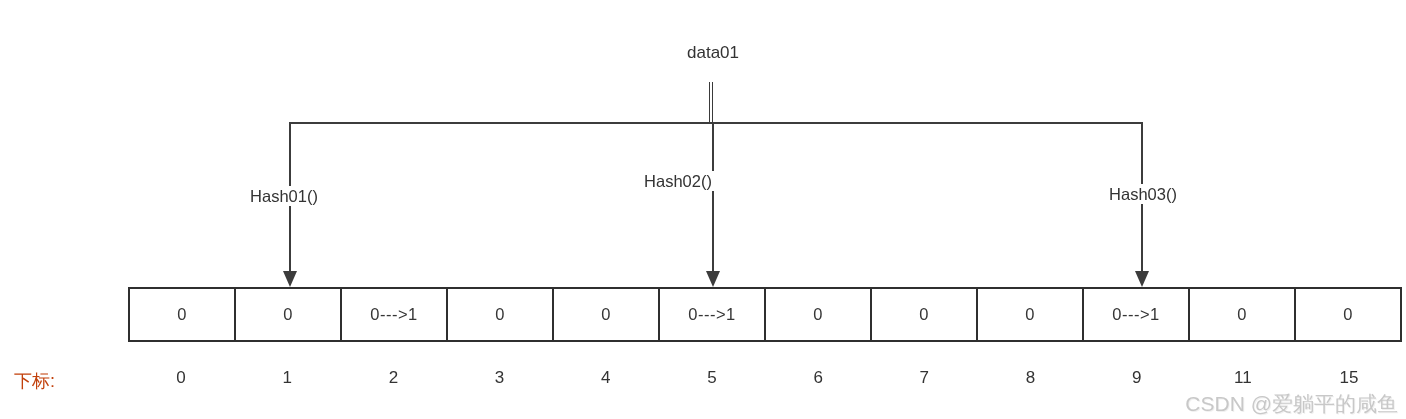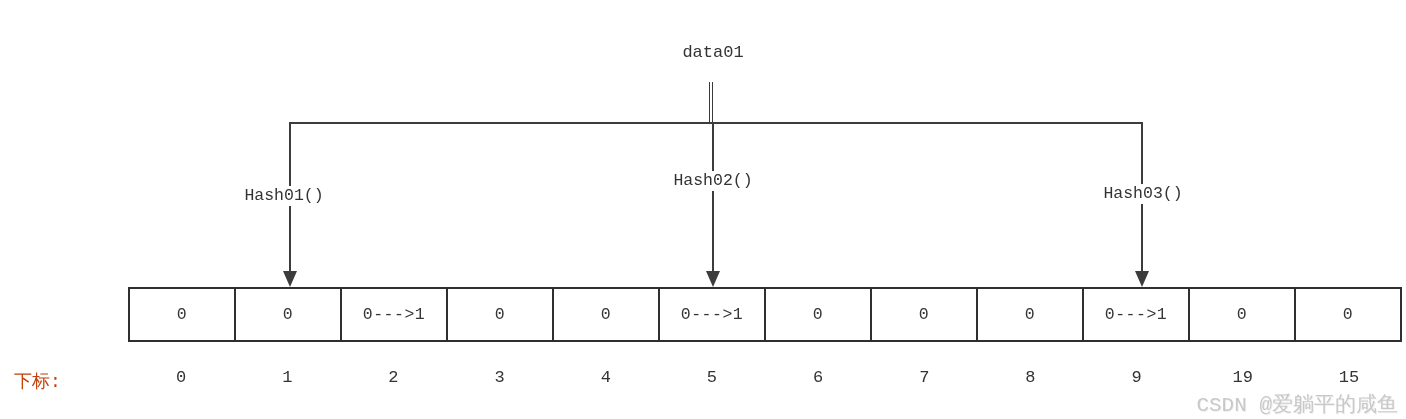--- a/index.html
+++ b/index.html
@@ -8,21 +8,20 @@
     background: #ffffff;
     font-family: "Liberation Sans", "DejaVu Sans", sans-serif;
   }
   .canvas {
     position: relative;
     width: 1406px;
     height: 419px;
     background: #ffffff;
     overflow: hidden;
     color: #363636;
-    font-family: Liberation Mono, monospace;
   }
   .title {
     position: absolute;
     left: 713px;
     top: 43px;
     transform: translateX(-50%);
     font-size: 17px;
     color: #333333;
     white-space: nowrap;
   }
@@ -66,21 +65,21 @@
     position: absolute;
     transform: translateX(-50%);
     background: #ffffff;
     padding: 0 3px;
     font-size: 16.5px;
     color: #333333;
     white-space: nowrap;
     line-height: 20px;
   }
   .hash-label.h1 { left: 284px;  top: 186px; }
-  .hash-label.h2 { left: 713px;  top: 171px; }
+  .hash-label.h2 { left: 678px;  top: 171px; }
   .hash-label.h3 { left: 1143px; top: 184px; }
   .array {
     position: absolute;
     left: 128px;
     top: 287px;
     width: 1274px;
     height: 55px;
     box-sizing: border-box;
     border: 2px solid #2f2f2f;
     display: flex;
@@ -172,19 +171,19 @@
     <div class="idx">0</div>
     <div class="idx">1</div>
     <div class="idx">2</div>
     <div class="idx">3</div>
     <div class="idx">4</div>
     <div class="idx">5</div>
     <div class="idx">6</div>
     <div class="idx">7</div>
     <div class="idx">8</div>
     <div class="idx">9</div>
-    <div class="idx">19</div>
+    <div class="idx">11</div>
     <div class="idx">15</div>
   </div>
 
   <div class="watermark">CSDN @爱躺平的咸鱼</div>
 
 </div>
 
 </body></html>

